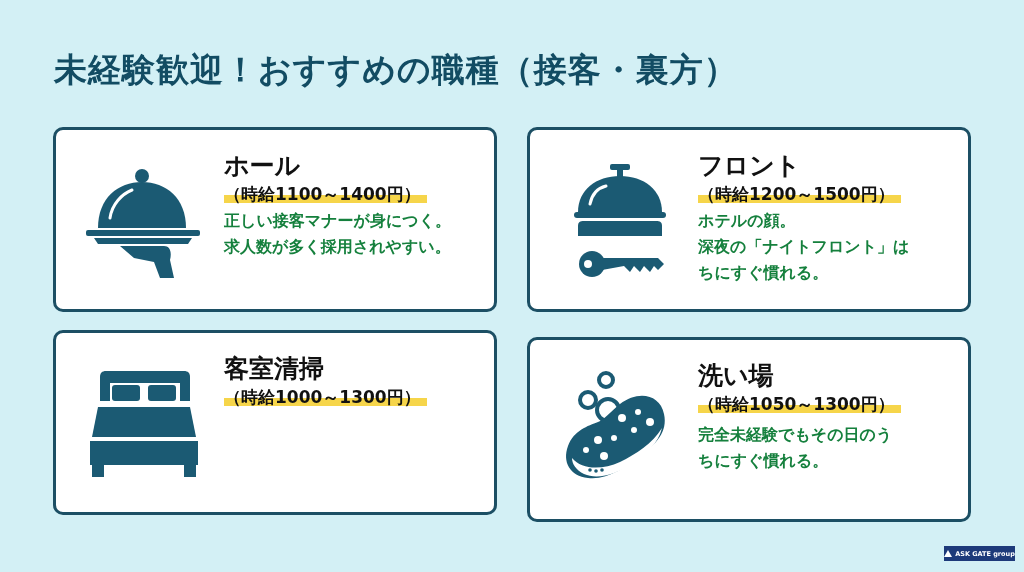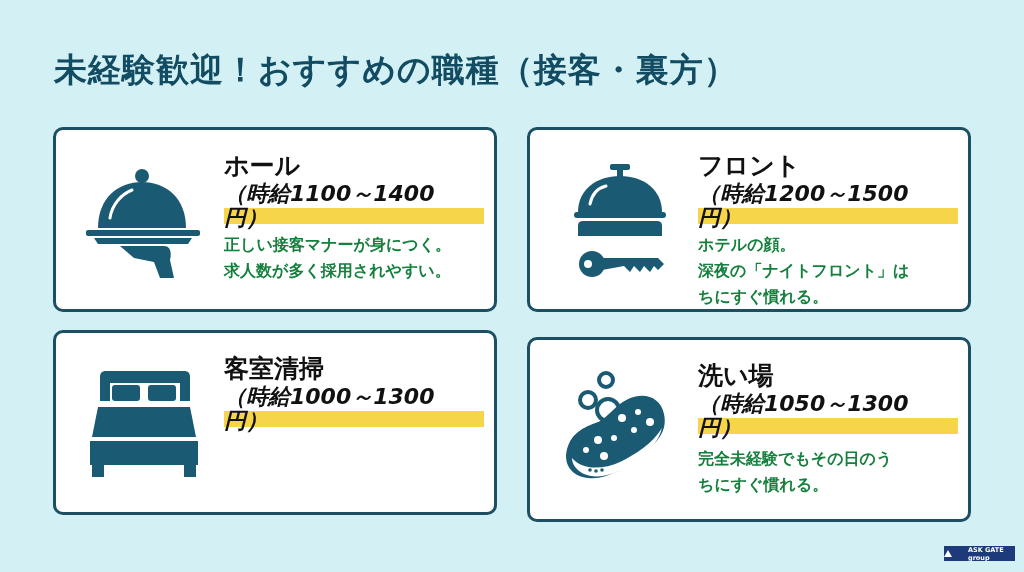--- a/index.html
+++ b/index.html
@@ -19,32 +19,31 @@
     background: #ffffff; border: 3px solid #1c4f64; border-radius: 10px;
   }
   .card .icon {
     position: absolute; left: 28px; top: 30px; width: 120px; height: 120px;
   }
   .card .text { position: absolute; left: 168px; top: 20px; right: 10px; }
   .card .job {
     font-size: 25px; font-weight: bold; color: #111; line-height: 32px;
   }
   .card .wage {
-    display: inline-block; font-size: 22px; font-weight: bold; color: #111;
+    display: inline-block; font-size: 17px; font-weight: bold; color: #111;
     line-height: 24px; padding: 0 6px 0 0;
     background: linear-gradient(to bottom, transparent 55%, #f6d54a 55%, #f6d54a 88%, transparent 88%);
-    font-style: italic;
   }
   .card .desc {
     font-size: 16px; font-weight: bold; color: #15803d; line-height: 26px; margin-top: 2px;
   }
   .logo {
     position: absolute; left: 944px; top: 546px; width: 71px; height: 15px;
     background: #1d3a7a; color: #fff; font-size: 6.5px; font-weight: bold;
-    display: flex; align-items: center; justify-content: center; gap: 16px;
+    display: flex; align-items: center; justify-content: center; gap: 3px;
   }
   .logo .tri { width: 0; height: 0; border-left: 4px solid transparent; border-right: 4px solid transparent; border-bottom: 7px solid #fff; }
 </style>
 </head>
 <body>
 
 <div class="page">
   <h1 class="title">未経験歓迎！おすすめの職種（接客・裏方）</h1>
 
   <div class="card" style="left:53px; top:127px;">

